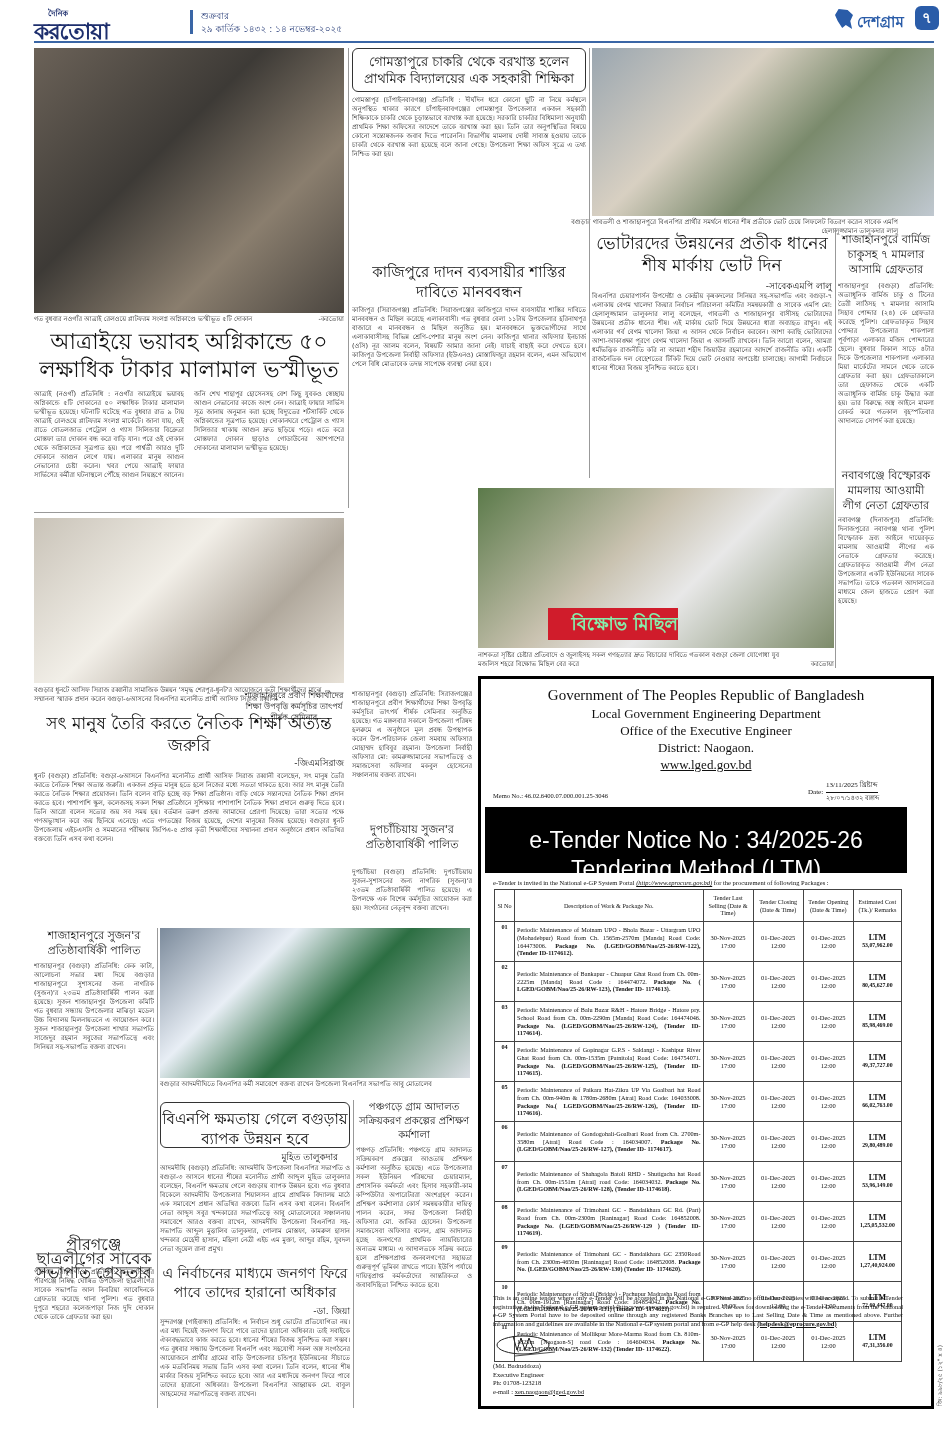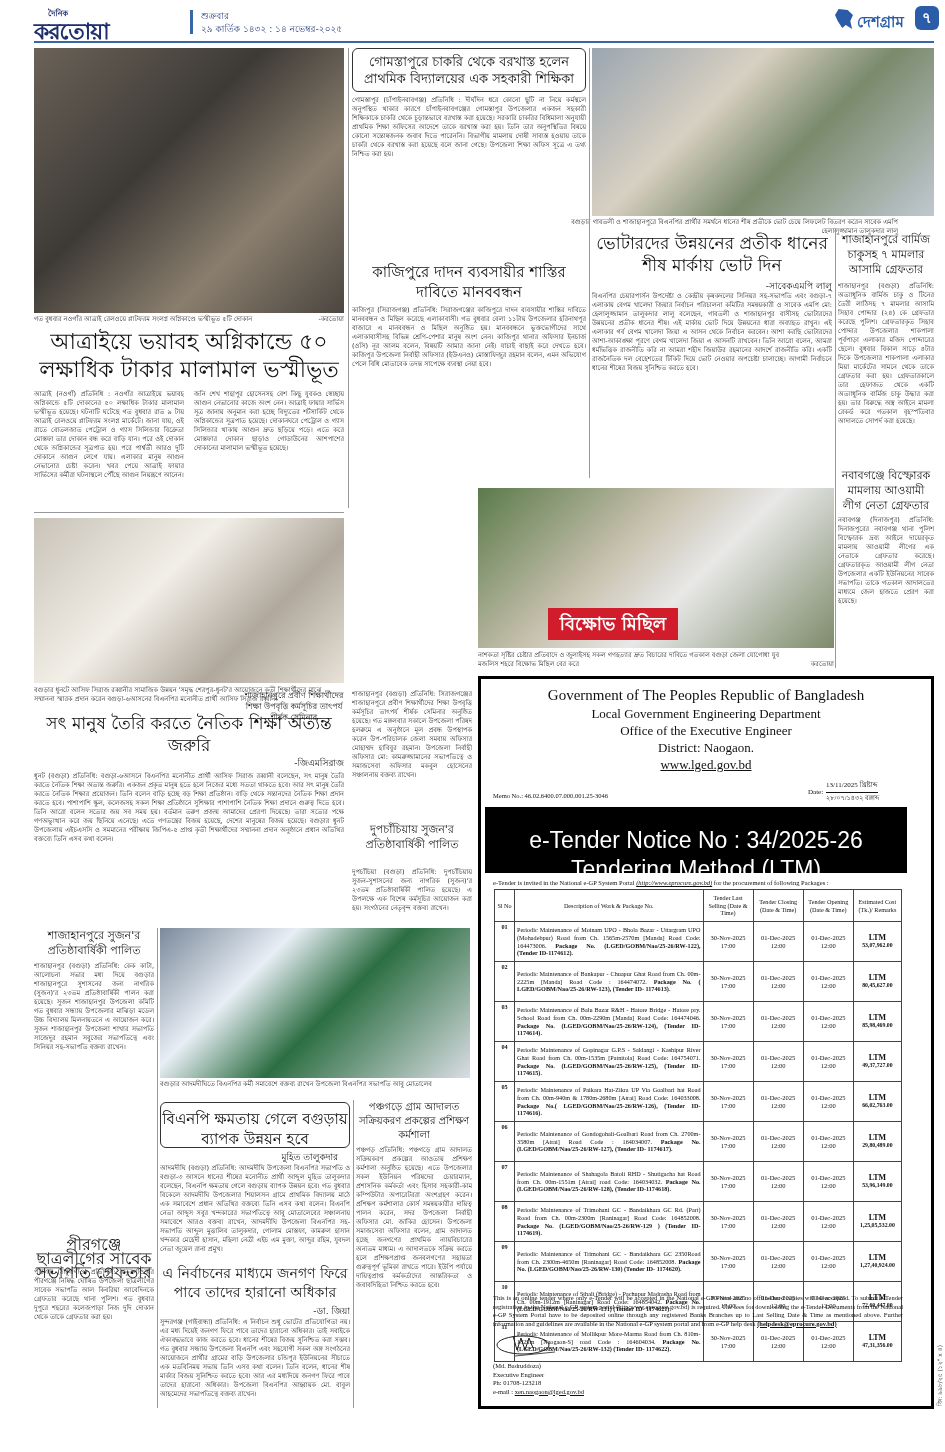--- a/index.html
+++ b/index.html
@@ -14,21 +14,21 @@
   .section-logo { left: 855px; top: 8px; font-size: 17px; color: #2a5ca8; font-weight: bold; font-family: "DejaVu Sans", sans-serif; }
   .bd-map-icon { left: 835px; top: 9px; width: 18px; height: 20px; background: #2a5ca8; clip-path: polygon(20% 0, 70% 5%, 100% 30%, 85% 60%, 95% 100%, 60% 80%, 40% 95%, 15% 60%, 0 30%); }
   .page-badge { left: 915px; top: 6px; width: 24px; height: 24px; border-radius: 6px; background: #2a5ca8; color: #fff; font-size: 15px; font-weight: bold; text-align: center; line-height: 24px; font-family: "DejaVu Sans", sans-serif; }
   .mast-rule { left: 34px; top: 41px; width: 900px; height: 2px; background: #3a66a6; }
 
   .photo { background: linear-gradient(135deg, #6b6258 0%, #3d3a36 40%, #8a7e6e 70%, #4b4640 100%); }
   .photo.p2 { background: linear-gradient(135deg, #9aa6b0 0%, #d8d0c2 35%, #7a8a6c 60%, #c0c8d0 100%); }
   .photo.p3 { background: linear-gradient(135deg, #c9c3b8 0%, #f2efe8 40%, #b0a89c 70%, #e8e2d8 100%); }
   .photo.p4 { background: linear-gradient(135deg, #5b7a4a 0%, #c9c2b0 40%, #e8e8e8 60%, #7d8b6a 100%); }
   .photo.p5 { background: linear-gradient(135deg, #7b8a9b 0%, #e8eef5 30%, #2c6e42 55%, #d9dde3 100%); }
-  .banner { background: #d01c2b; color: #ffffff; font-weight: bold; font-size: 18px; text-align: center; font-family: "DejaVu Sans", sans-serif; }
+  .banner { background: #d01c2b; color: #86efac; font-weight: bold; font-size: 18px; text-align: right; font-family: "DejaVu Sans", sans-serif; }
 
   .caption { font-size: 6.5px; line-height: 9px; color: #222; font-family: "DejaVu Sans", sans-serif; }
   .headline { font-family: "DejaVu Sans", sans-serif; text-align: center; color: #111; }
   .h-xl { font-size: 22px; line-height: 28px; }
   .h-l { font-size: 17px; line-height: 22px; }
   .h-m { font-size: 13px; line-height: 17px; }
   .byline { font-size: 9px; font-family: "DejaVu Sans", sans-serif; text-align: right; }
   .body { font-size: 6.5px; line-height: 9px; color: #222; text-align: justify; font-family: "DejaVu Sans", sans-serif; overflow: hidden; }
   .rule-v { width: 1px; background: #999; }
   .rule-h { height: 1px; background: #999; }

